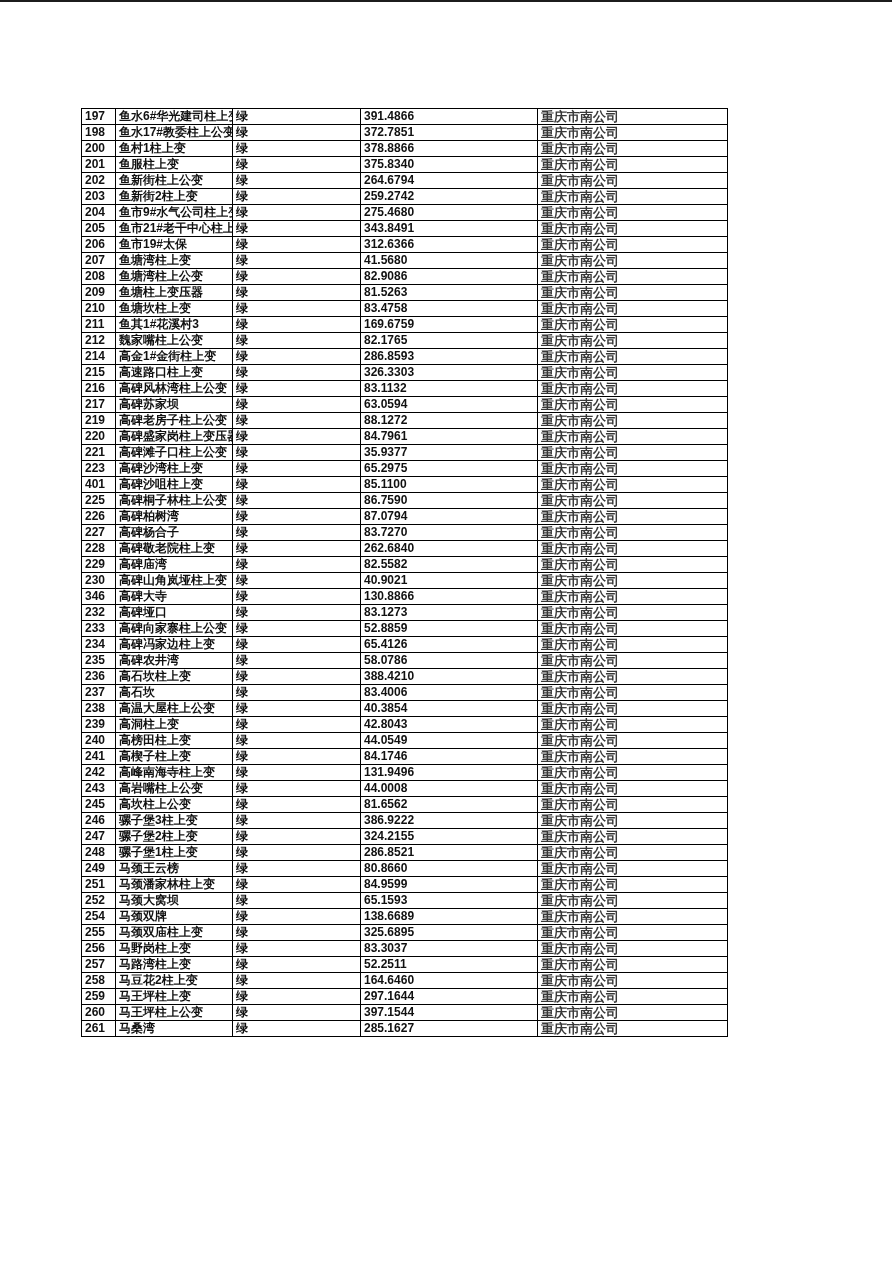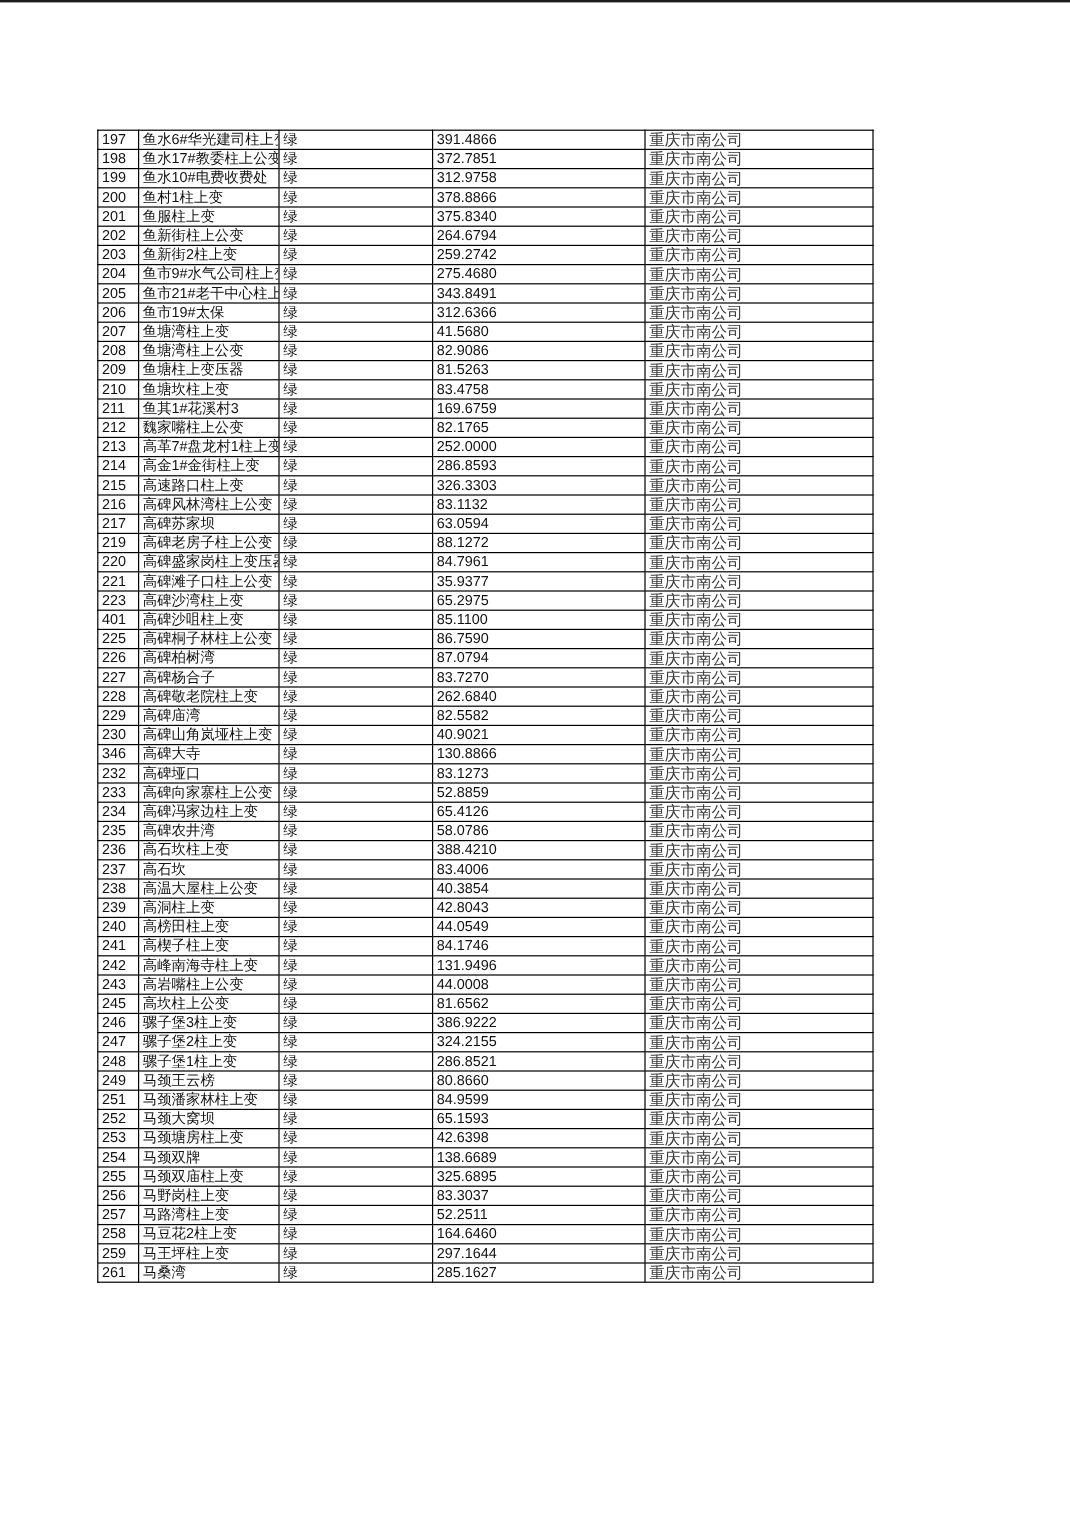--- a/index.html
+++ b/index.html
@@ -17,20 +17,21 @@
   .sheet{
     position:absolute;
     left:81px;top:108px;
   }
   table.grid{
     border-collapse:collapse;
     table-layout:fixed;
     width:646px;
     font-size:12px;
     color:#111111;
+    font-weight:bold;
   }
   table.grid td{
     height:15px;
     padding:0 0 0 3px;
     border:1px solid #000000;
     overflow:hidden;
     white-space:nowrap;
     vertical-align:middle;
     line-height:15px;
   }
@@ -69,27 +70,20 @@
   </tr>
 
   <tr>
     <td class="c-no">198</td>
     <td class="c-name">鱼水17#教委柱上公变</td>
     <td class="c-status">绿</td>
     <td class="c-value">372.7851</td>
     <td class="c-company">重庆市南公司</td>
   </tr>
 
-  <tr>
-    <td class="c-no">199</td>
-    <td class="c-name">鱼水10#电费收费处</td>
-    <td class="c-status">绿</td>
-    <td class="c-value">312.9758</td>
-    <td class="c-company">重庆市南公司</td>
-  </tr>
 
   <tr>
     <td class="c-no">200</td>
     <td class="c-name">鱼村1柱上变</td>
     <td class="c-status">绿</td>
     <td class="c-value">378.8866</td>
     <td class="c-company">重庆市南公司</td>
   </tr>
 
   <tr>
@@ -181,27 +175,20 @@
   </tr>
 
   <tr>
     <td class="c-no">212</td>
     <td class="c-name">魏家嘴柱上公变</td>
     <td class="c-status">绿</td>
     <td class="c-value">82.1765</td>
     <td class="c-company">重庆市南公司</td>
   </tr>
 
-  <tr>
-    <td class="c-no">213</td>
-    <td class="c-name">高革7#盘龙村1柱上变</td>
-    <td class="c-status">绿</td>
-    <td class="c-value">252.0000</td>
-    <td class="c-company">重庆市南公司</td>
-  </tr>
 
   <tr>
     <td class="c-no">214</td>
     <td class="c-name">高金1#金街柱上变</td>
     <td class="c-status">绿</td>
     <td class="c-value">286.8593</td>
     <td class="c-company">重庆市南公司</td>
   </tr>
 
   <tr>
@@ -473,27 +460,20 @@
   </tr>
 
   <tr>
     <td class="c-no">252</td>
     <td class="c-name">马颈大窝坝</td>
     <td class="c-status">绿</td>
     <td class="c-value">65.1593</td>
     <td class="c-company">重庆市南公司</td>
   </tr>
 
-  <tr>
-    <td class="c-no">253</td>
-    <td class="c-name">马颈塘房柱上变</td>
-    <td class="c-status">绿</td>
-    <td class="c-value">42.6398</td>
-    <td class="c-company">重庆市南公司</td>
-  </tr>
 
   <tr>
     <td class="c-no">254</td>
     <td class="c-name">马颈双牌</td>
     <td class="c-status">绿</td>
     <td class="c-value">138.6689</td>
     <td class="c-company">重庆市南公司</td>
   </tr>
 
   <tr>
@@ -529,20 +509,27 @@
   </tr>
 
   <tr>
     <td class="c-no">259</td>
     <td class="c-name">马王坪柱上变</td>
     <td class="c-status">绿</td>
     <td class="c-value">297.1644</td>
     <td class="c-company">重庆市南公司</td>
   </tr>
 
+  <tr>
+    <td class="c-no">260</td>
+    <td class="c-name">马王坪柱上公变</td>
+    <td class="c-status">绿</td>
+    <td class="c-value">397.1544</td>
+    <td class="c-company">重庆市南公司</td>
+  </tr>
 
   <tr>
     <td class="c-no">261</td>
     <td class="c-name">马桑湾</td>
     <td class="c-status">绿</td>
     <td class="c-value">285.1627</td>
     <td class="c-company">重庆市南公司</td>
   </tr>
 </tbody>
   </table>

